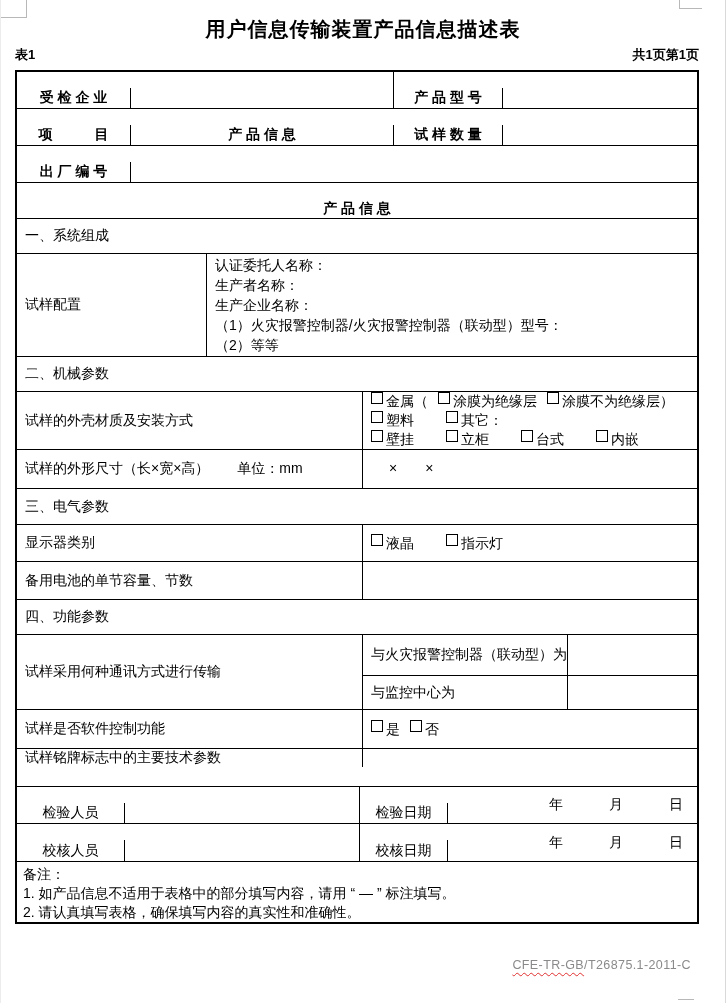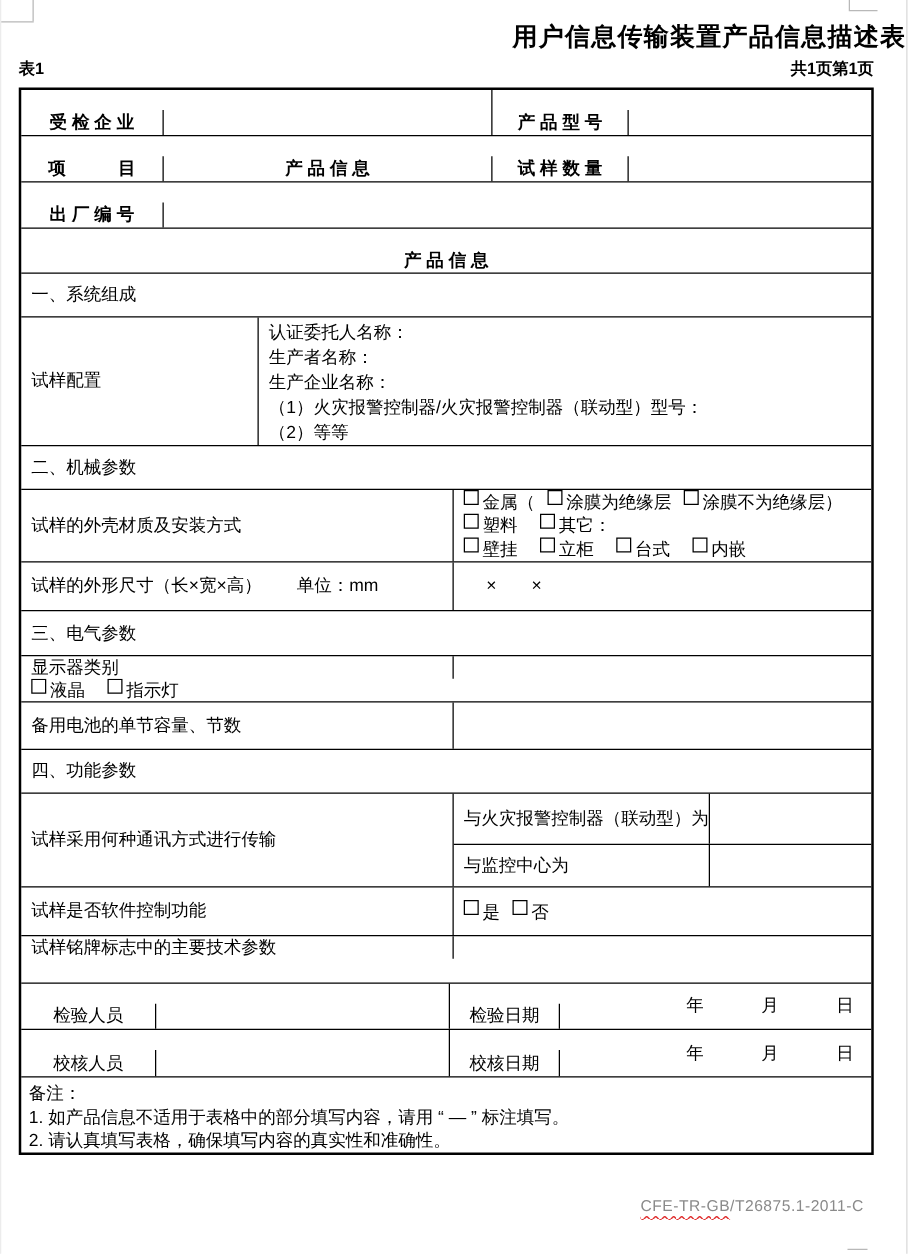--- a/index.html
+++ b/index.html
@@ -5,21 +5,21 @@
   html,body{margin:0;padding:0;}
   body{
     width:726px;height:1003px;background:#ffffff;
     font-family:"Liberation Sans","DejaVu Sans",sans-serif;
     color:#000;font-size:14px;position:relative;overflow:hidden;
   }
   .page{position:absolute;inset:0;background:#fff;border-left:1px solid #ececec;border-right:1px solid #d9d9d9;box-sizing:border-box;}
   
   .mark{position:absolute;background:#b8b8b8;}
   
-  .doc-title{position:absolute;top:16px;left:0;width:100%;text-align:right;font-size:20px;font-weight:bold;letter-spacing:1px;}
+  .doc-title{position:absolute;top:16px;left:0;width:100%;text-align:center;font-size:20px;font-weight:bold;letter-spacing:1px;}
   .meta-row{position:absolute;top:46px;left:14px;width:684px;display:flex;justify-content:space-between;font-size:13px;font-weight:600;}
   
   .tbl{position:absolute;left:14px;top:70px;width:684px;border:2px solid #000;box-sizing:border-box;background:#fff;}
   .row{display:flex;border-bottom:1px solid #000;box-sizing:border-box;align-items:stretch;}
   .row:last-child{border-bottom:none;}
   .cell{border-right:1px solid #000;box-sizing:border-box;display:flex;align-items:center;padding:0 8px;white-space:pre;overflow:hidden;}
   .cell.last{border-right:none;flex:1;}
   .c{justify-content:center;text-align:center;margin-top:16px;}
   .b{font-weight:bold;}
   .colcell{flex-direction:column;align-items:flex-start;justify-content:center;line-height:20px;}
@@ -29,21 +29,21 @@
   .w190{width:190px;flex:none;}
   .w346{width:346px;flex:none;}
   .w205{width:205px;flex:none;}
   .w108{width:108px;flex:none;}
   .w235{width:235px;flex:none;}
   .w88{width:88px;flex:none;}
   .stack{flex:1;display:flex;flex-direction:column;}
   .subrow{display:flex;border-bottom:1px solid #000;box-sizing:border-box;align-items:stretch;}
   .subrow.lastsub{border-bottom:none;}
   
-  .optline{display:flex;align-items:center;gap:18px;line-height:19px;}
+  .optline{display:flex;align-items:center;gap:32px;line-height:19px;}
   .optline.tight{gap:10px;}
   .opt{display:inline-flex;white-space:pre;}
   .cb{display:inline-block;width:12px;height:12px;border:1px solid #000;margin-right:3px;box-sizing:border-box;background:#fff;flex:none;}
   
   .dateunits{justify-content:flex-end;gap:46px;padding-right:14px;}
   
   .dimsval{padding-left:26px;}
   
   .notes{flex-direction:column;align-items:flex-start;justify-content:flex-start;line-height:19px;padding-top:3px;padding-left:6px;white-space:pre-wrap;}
   
@@ -123,21 +123,21 @@
 
     <div class="row" style="height:39px;">
       <div class="cell w346">试样的外形尺寸（长×宽×高）　　单位：mm</div>
       <div class="cell last dimsval">×　　×</div>
     </div>
 
     <div class="row" style="height:36px;">
       <div class="cell last">三、电气参数</div>
     </div>
 
-    <div class="row" style="height:37px;flex-direction:column;">
+    <div class="row" style="height:37px;">
       <div class="cell w346">显示器类别</div>
       <div class="cell last">
         <div class="optline"><span class="opt"><span class="cb"></span><span>液晶</span></span><span class="opt"><span class="cb"></span><span>指示灯</span></span></div>
       </div>
     </div>
 
     <div class="row" style="height:38px;">
       <div class="cell w346">备用电池的单节容量、节数</div>
       <div class="cell last"></div>
     </div>

